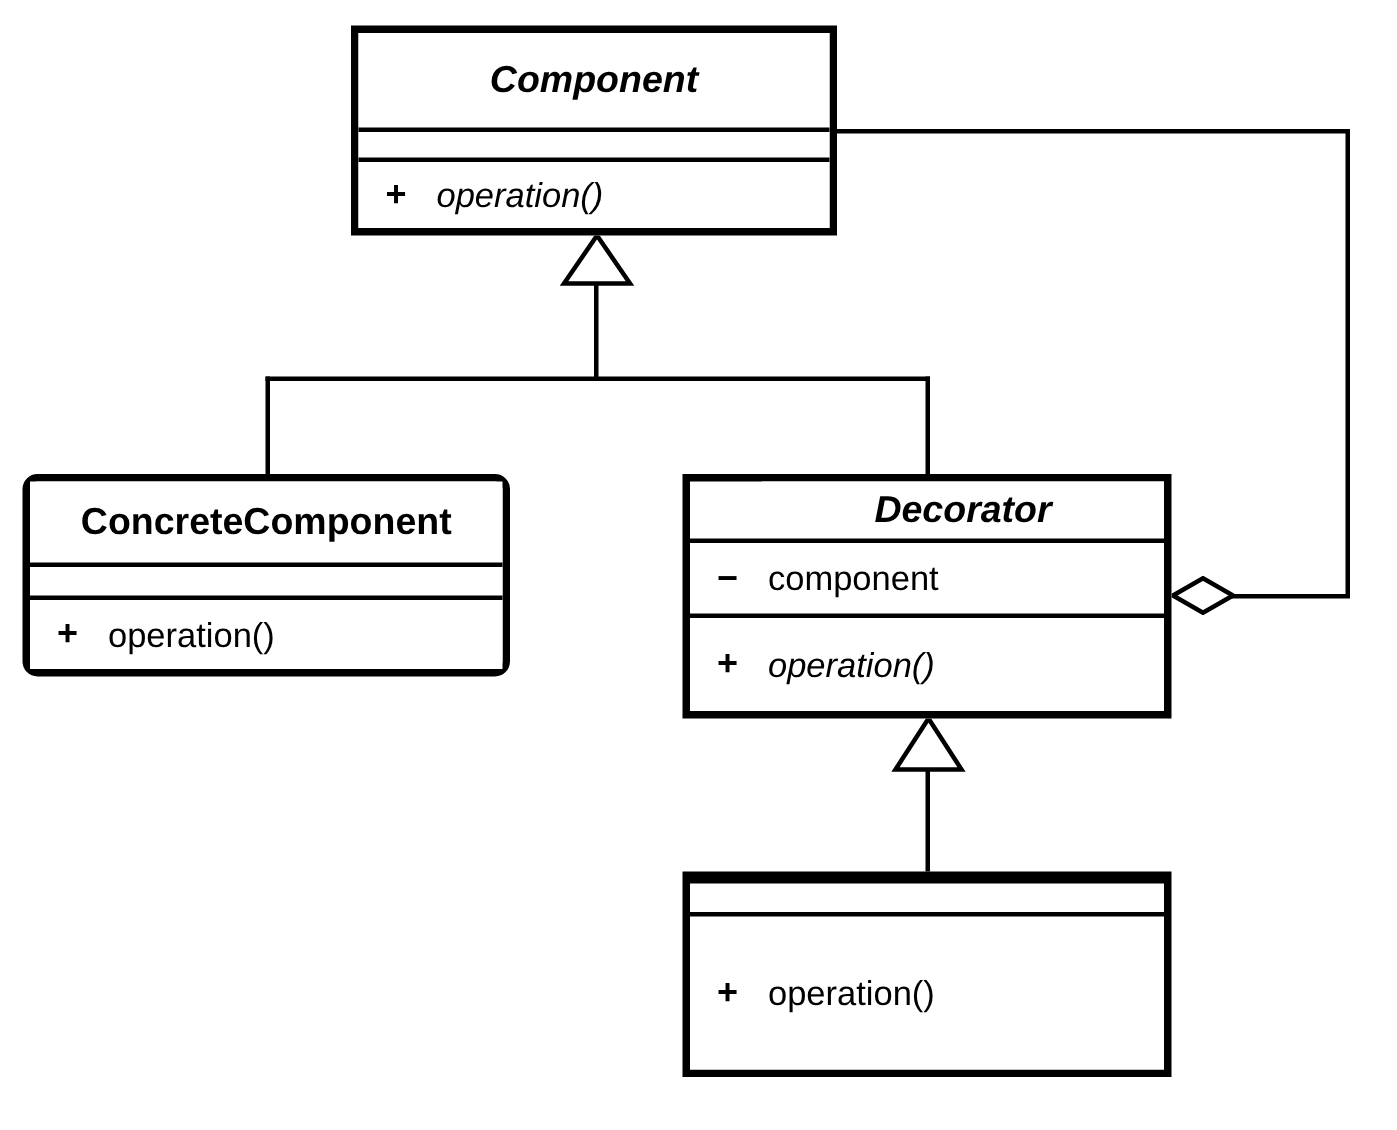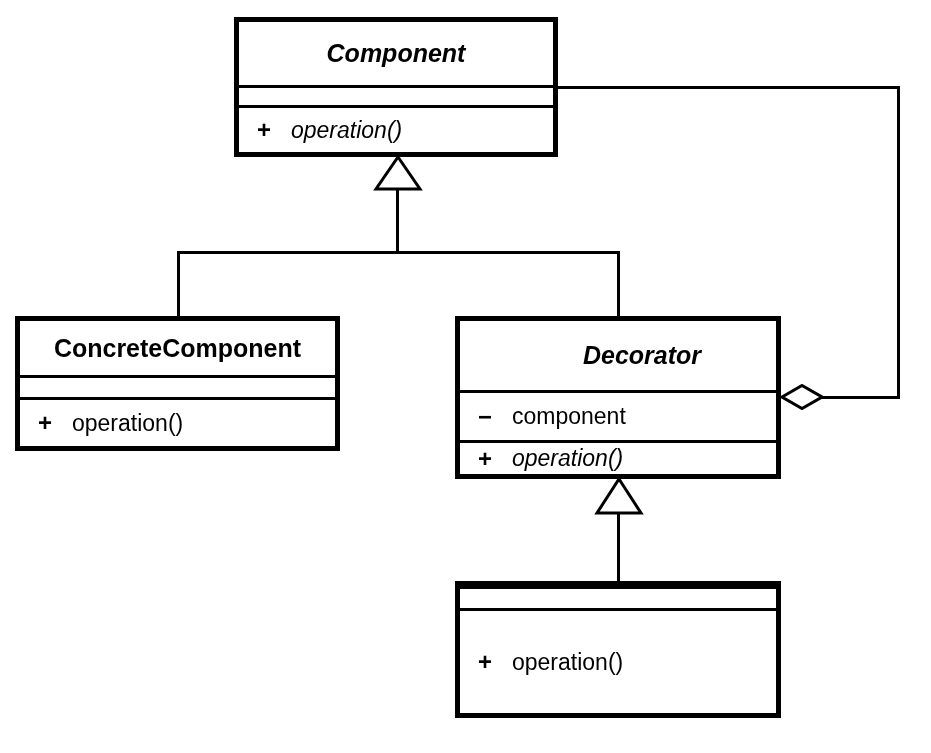--- a/index.html
+++ b/index.html
@@ -127,31 +127,31 @@
 
   <div class="uml-class" style="left:234px; top:17px; width:324px; height:140px;">
     <div class="compartment class-name abstract" style="height:63px;">Component</div>
     <div class="compartment empty-compartment divider-top" style="height:20px;"></div>
     <div class="compartment member-row divider-top" style="flex:1;">
       <span class="visibility">+</span>
       <span class="member-name abstract">operation()</span>
     </div>
   </div>
 
-  <div class="uml-class" style="left:15px; top:316px; width:325px; height:135px;">
+  <div class="uml-class" style="left:15px; top:316px; width:325px; height:135px;border-radius:10px;">
     <div class="compartment class-name" style="height:54px;">ConcreteComponent</div>
     <div class="compartment empty-compartment divider-top" style="height:22px;"></div>
     <div class="compartment member-row divider-top" style="flex:1;">
       <span class="visibility">+</span>
       <span class="member-name">operation()</span>
     </div>
   </div>
 
   <div class="uml-class" style="left:455px; top:316px; width:326px; height:163px;">
-    <div class="compartment class-name abstract" style="height:69px;margin-left:48px;">Decorator</div>
+    <div class="compartment class-name abstract" style="height:38px;margin-left:48px;">Decorator</div>
     <div class="compartment member-row divider-top" style="height:50px;">
       <span class="visibility">−</span>
       <span class="member-name">component</span>
     </div>
     <div class="compartment member-row divider-top" style="flex:1;">
       <span class="visibility">+</span>
       <span class="member-name abstract">operation()</span>
     </div>
   </div>
 

